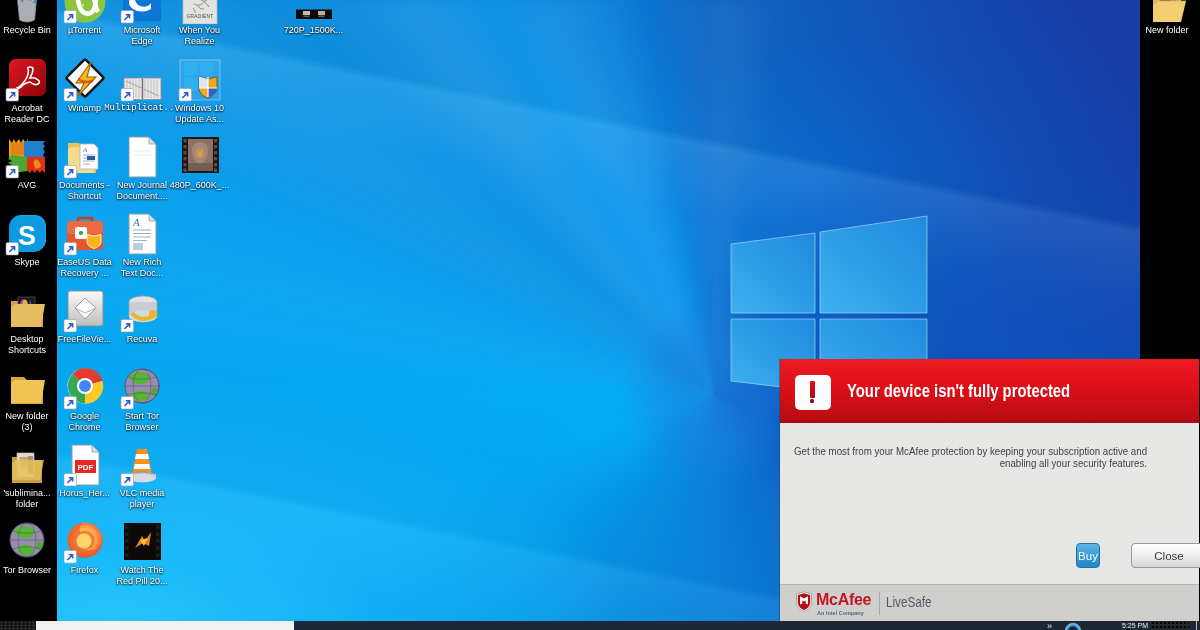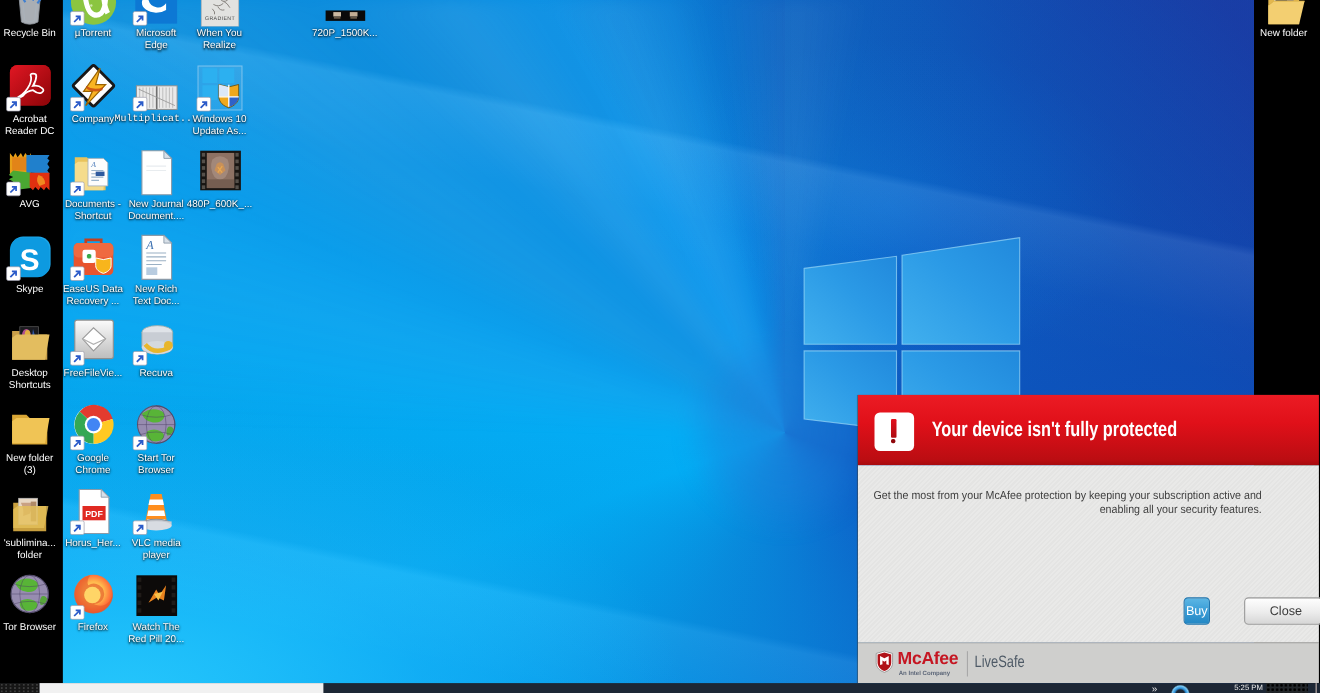--- a/index.html
+++ b/index.html
@@ -201,21 +201,21 @@
             <rect x="8.5" y="6.5" width="27" height="27" rx="2" fill="#fdfdfd" stroke="#181818" stroke-width="2.6"></rect>
           </g>
           <path d="M28 4 L13 25 h8 l-6 13 L33 19 h-9 z" fill="#f9b422" stroke="#9a6200" stroke-width="1.1"></path>
           <path d="M15 20 q8 5 16 1 l-1 3 q-8 3 -14 -1z" fill="#c84a10" fill-opacity=".85"></path>
           <g>
             <rect x="1" y="30.5" width="12.5" height="12.5" rx="1.5" fill="#fff" stroke="#99a" stroke-width=".6"></rect>
             <path d="M4.4 40 L9.6 34.8 M5.8 34.8 h3.8 v3.8" stroke="#2b5bc9" stroke-width="1.6" fill="none"></path>
           </g>
         </svg>
       </div>
-      <div class="lb">Company</div>
+      <div class="lb">Winamp</div>
     </div>
 <div class="cell" style="left:104px;top:58px;font-family:Liberation Mono, monospace;">
       <div class="ic">
         <svg width="44" height="44" viewBox="0 0 44 44">
           <rect x="4" y="20" width="37" height="21.5" fill="#e9e9e9" stroke="#909090" stroke-width=".9"></rect>
           <path d="M7 21.5 v18.5 M10 21.5 v18.5 M13 21.5 v18.5 M16 21.5 v18.5 M19 21.5 v18.5 M22 21.5 v18.5 M25 21.5 v18.5 M28 21.5 v18.5 M31 21.5 v18.5 M34 21.5 v18.5 M37 21.5 v18.5" stroke="#b0b0b0" stroke-width=".7"></path>
           <path d="M22.5 20.5 v20.5" stroke="#6f6f6f" stroke-width="1.4"></path>
           <path d="M6 23 L39 38" stroke="#9a9a9a" stroke-width=".8"></path>
           <g>
             <rect x="1" y="30.5" width="12.5" height="12.5" rx="1.5" fill="#fff" stroke="#99a" stroke-width=".6"></rect>

